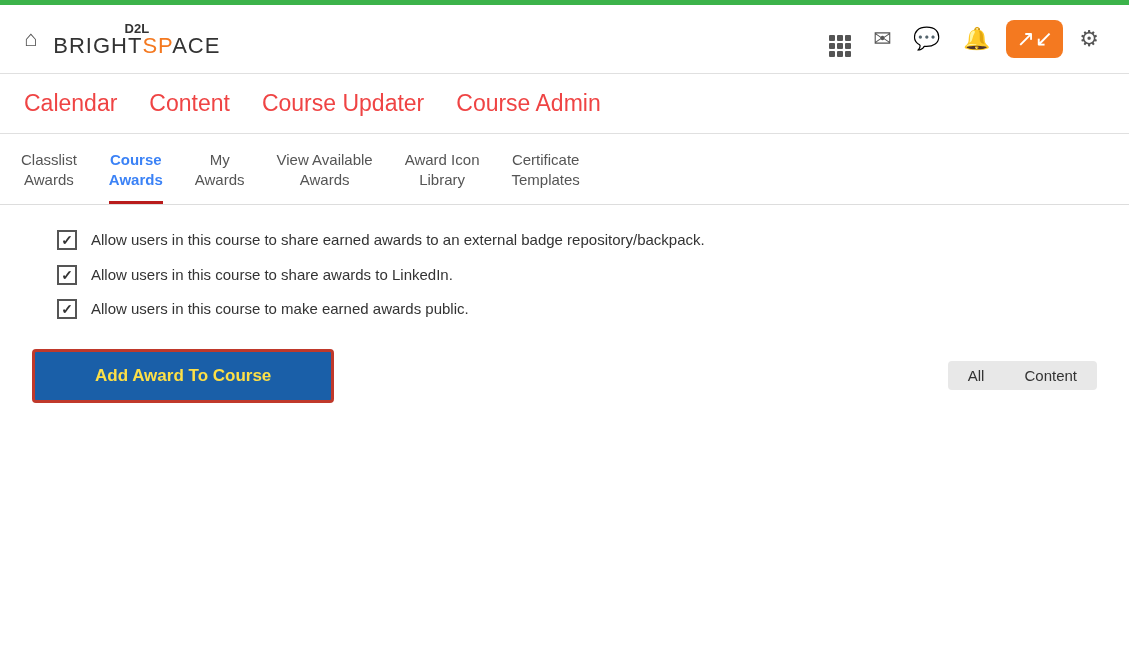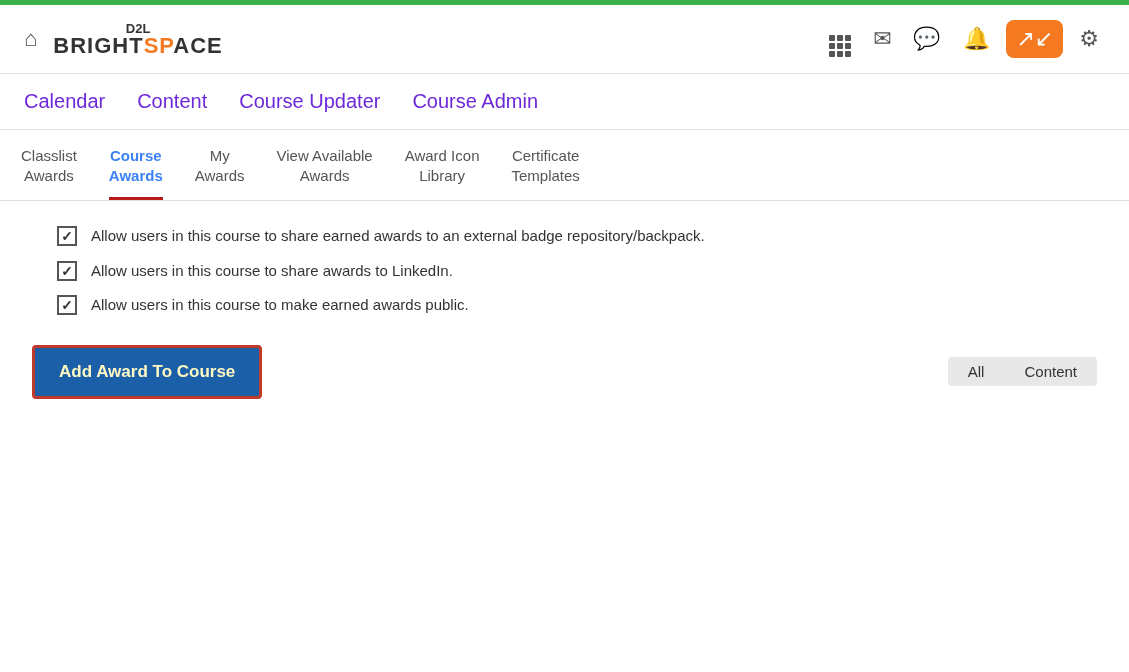--- a/index.html
+++ b/index.html
@@ -7,48 +7,48 @@
 
     
     .top-bar { height: 5px; background: #3cb34a; width: 100%; }
 
     
     .header { display: flex; align-items: center; justify-content: space-between; padding: 10px 24px; border-bottom: 1px solid #e0e0e0; }
     .header-left { display: flex; align-items: center; gap: 16px; }
     .home-icon { font-size: 22px; color: #555; cursor: pointer; }
     .logo { display: flex; flex-direction: column; line-height: 1; align-items: center; }
     .logo-d2l { font-size: 13px; font-weight: bold; color: #333; }
-    .logo-brightspace { font-size: 22px; font-weight: bold; color: #333; letter-spacing: 1px; }
+    .logo-brightspace { font-size: 22px; font-weight: normal; color: #333; letter-spacing: 1px; }
     .logo-brightspace span { color: #f47920; }
     .header-right { display: flex; align-items: center; gap: 10px; }
     .header-icon { font-size: 22px; color: #555; cursor: pointer; padding: 6px; }
     .header-icon-active { background: #f47920; color: #fff; border-radius: 8px; padding: 6px 10px; font-size: 22px; cursor: pointer; }
 
     
     .nav-bar { padding: 16px 24px; border-bottom: 1px solid #e0e0e0; display: flex; gap: 32px; }
-    .nav-item { font-size: 20px; color: #6d28d9; cursor: pointer; text-decoration: none; text-align: right; }
+    .nav-item { font-size: 23px; color: #ef4444; cursor: pointer; text-decoration: none; text-align: right; }
 
     
     .sub-nav { display: flex; gap: 32px; padding: 16px 24px 0 21px; border-bottom: 1px solid #ddd; }
     .sub-nav-item { font-size: 15px; color: #555; cursor: pointer; padding-bottom: 12px; line-height: 1.3; text-align: center; }
     .sub-nav-item.active { color: #3b82f6; border-bottom: 3px solid #b91c1c; font-weight: bold; }
 
     
     .content { padding: 24px 32px; }
 
     
     .checkbox-list { display: flex; flex-direction: column; gap: 12px; margin-bottom: 28px; }
     .checkbox-row { display: flex; align-items: flex-start; gap: 14px; margin-left: 25px; }
     .checkbox-box { width: 20px; height: 20px; border: 2px solid #555; display: flex; align-items: center; justify-content: center; flex-shrink: 0; margin-top: 1px; background: #fff; }
     .checkbox-box.checked::after { content: '✓'; font-size: 14px; font-weight: bold; color: #333; }
     .checkbox-label { font-size: 15px; color: #333; line-height: 1.5; }
 
     
     .actions-row { display: flex; align-items: center; justify-content: space-between; margin-top: 8px; }
-    .add-award-btn { background: #1a5fa8; color: #fef9c3; font-size: 17px; font-weight: bold; border: 3px solid #c0392b; padding: 14px 24px; cursor: pointer; border-radius: 4px; outline: none; }
+    .add-award-btn { background: #1a5fa8; color: #fde047; font-size: 17px; font-weight: bold; border: 3px solid #c0392b; padding: 14px 60px; cursor: pointer; border-radius: 4px; outline: none; }
     .filter-group { display: flex; gap: 0; }
     .filter-btn { background: #e8e8e8; color: #333; font-size: 15px; border: none; padding: 6px 20px; cursor: pointer; }
     .filter-btn:first-child { border-radius: 4px 0 0 4px; }
     .filter-btn:last-child { border-radius: 0 4px 4px 0; }
 
     
     .grid-icon { display: inline-grid; grid-template-columns: repeat(3, 6px); grid-template-rows: repeat(3, 6px); gap: 2px; }
     .grid-dot { width: 6px; height: 6px; background: #555; border-radius: 1px; }
   </style>
 </head>

